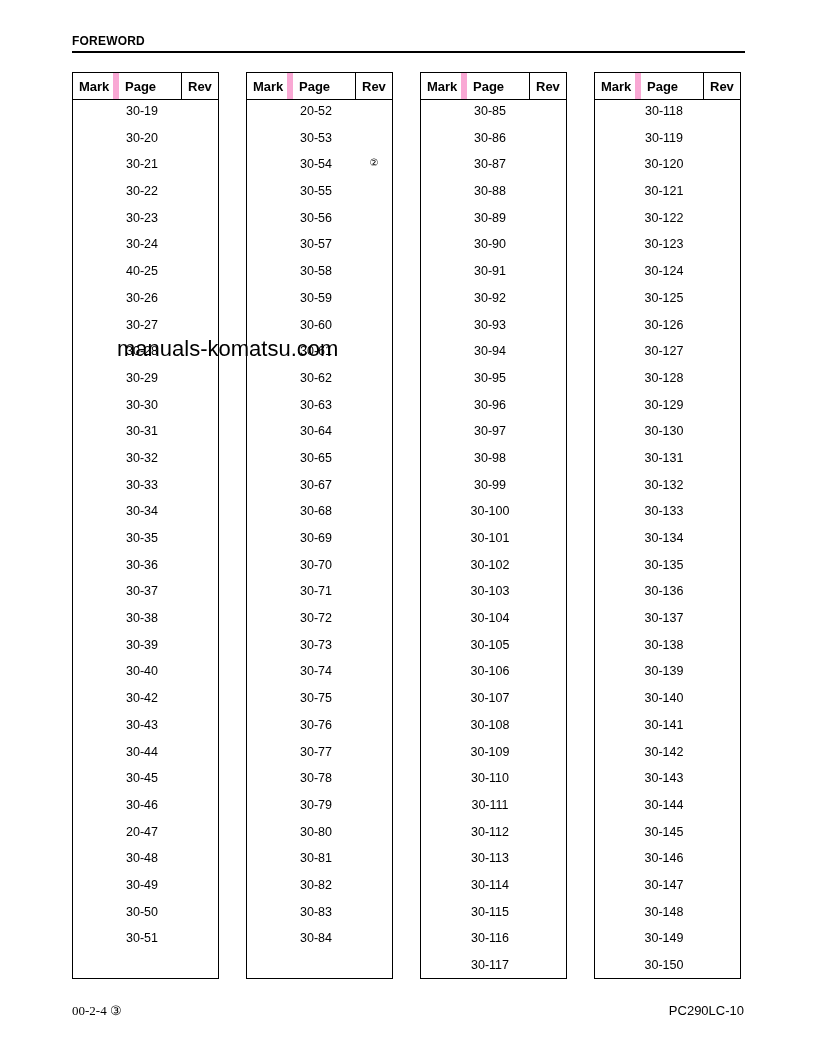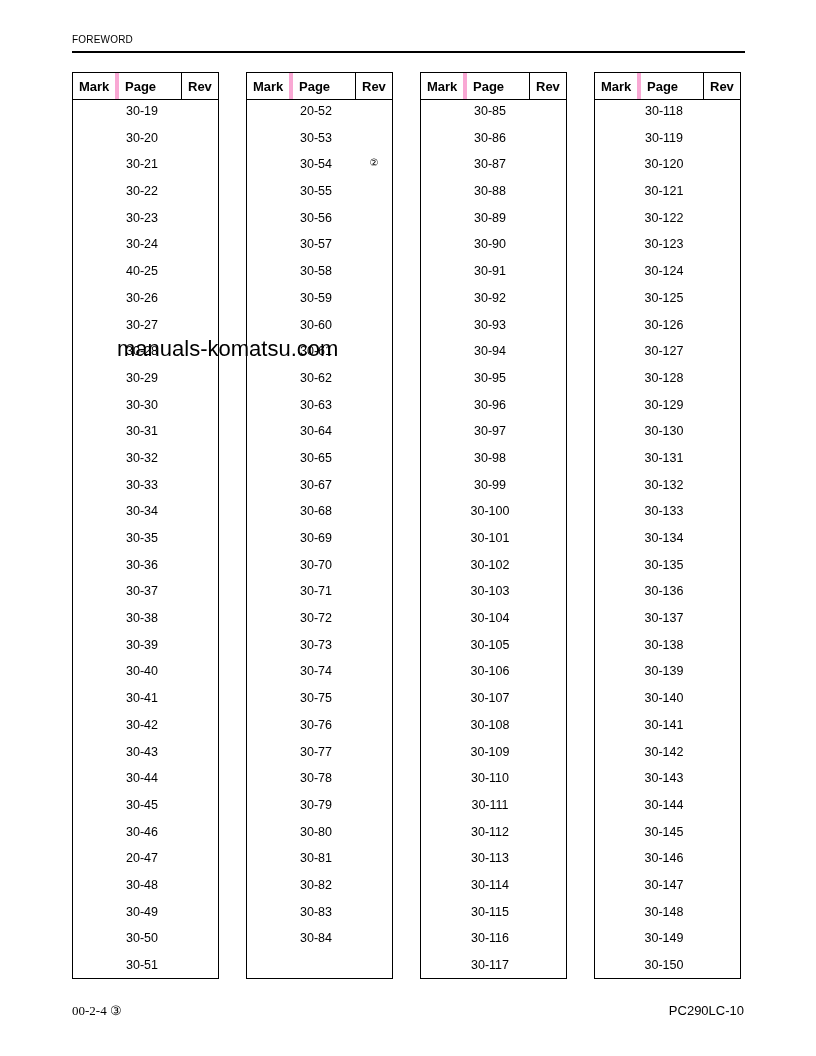--- a/index.html
+++ b/index.html
@@ -1,22 +1,22 @@
 <!DOCTYPE html>
 <html><head>
 <meta charset="utf-8">
 <style>
   html,body{margin:0;padding:0;background:#fff;}
   body{width:816px;height:1056px;position:relative;font-family:"Liberation Sans",sans-serif;color:#000;}
-  .title{position:absolute;left:72px;top:34px;font-size:10px;font-weight:normal;letter-spacing:0.2px;}
+  .title{position:absolute;left:72px;top:34px;font-size:12px;font-weight:bold;letter-spacing:0.2px;}
   .rule{position:absolute;left:72px;top:51px;width:673px;height:2px;background:#000;}
   .tbl{position:absolute;top:72px;width:147px;height:907px;border:1.5px solid #000;box-sizing:border-box;}
   .hdr{display:flex;height:26px;border-bottom:1.5px solid #000;font-size:13px;font-weight:bold;}
   .hdr div{display:flex;align-items:center;box-sizing:border-box;}
-  .h-mark{width:46px;border-right:4px solid #f9a8d4;padding-left:6px;}
+  .h-mark{width:46px;border-right:6px solid #f9a8d4;padding-left:6px;}
   .h-page{width:63px;border-right:1px solid #000;padding-left:6px;}
   .h-rev{flex:1;padding-left:6px;}
   .row{position:relative;height:26.7px;font-size:12.5px;}
   .row .pg{position:absolute;left:46px;width:46px;text-align:center;top:4px;}
   .row .rv{position:absolute;left:109px;width:36px;text-align:center;top:4px;font-size:10px;}
   .footer-left{position:absolute;left:72px;top:1003px;font-size:13px;font-family:Liberation Serif, serif;}
   .footer-right{position:absolute;right:72px;top:1003px;font-size:13px;}
   .wm{position:absolute;left:117px;top:336px;font-size:22px;color:#000;white-space:nowrap;}
 </style>
 </head>
@@ -114,24 +114,20 @@
       </div>
       <div class="row">
         <span class="pg">30-39</span>
         <span class="rv"></span>
       </div>
       <div class="row">
         <span class="pg">30-40</span>
         <span class="rv"></span>
       </div>
       <div class="row">
-        <span class="pg">30-41</span>
-        <span class="rv"></span>
-      </div>
-      <div class="row">
         <span class="pg">30-42</span>
         <span class="rv"></span>
       </div>
       <div class="row">
         <span class="pg">30-43</span>
         <span class="rv"></span>
       </div>
       <div class="row">
         <span class="pg">30-44</span>
         <span class="rv"></span>

